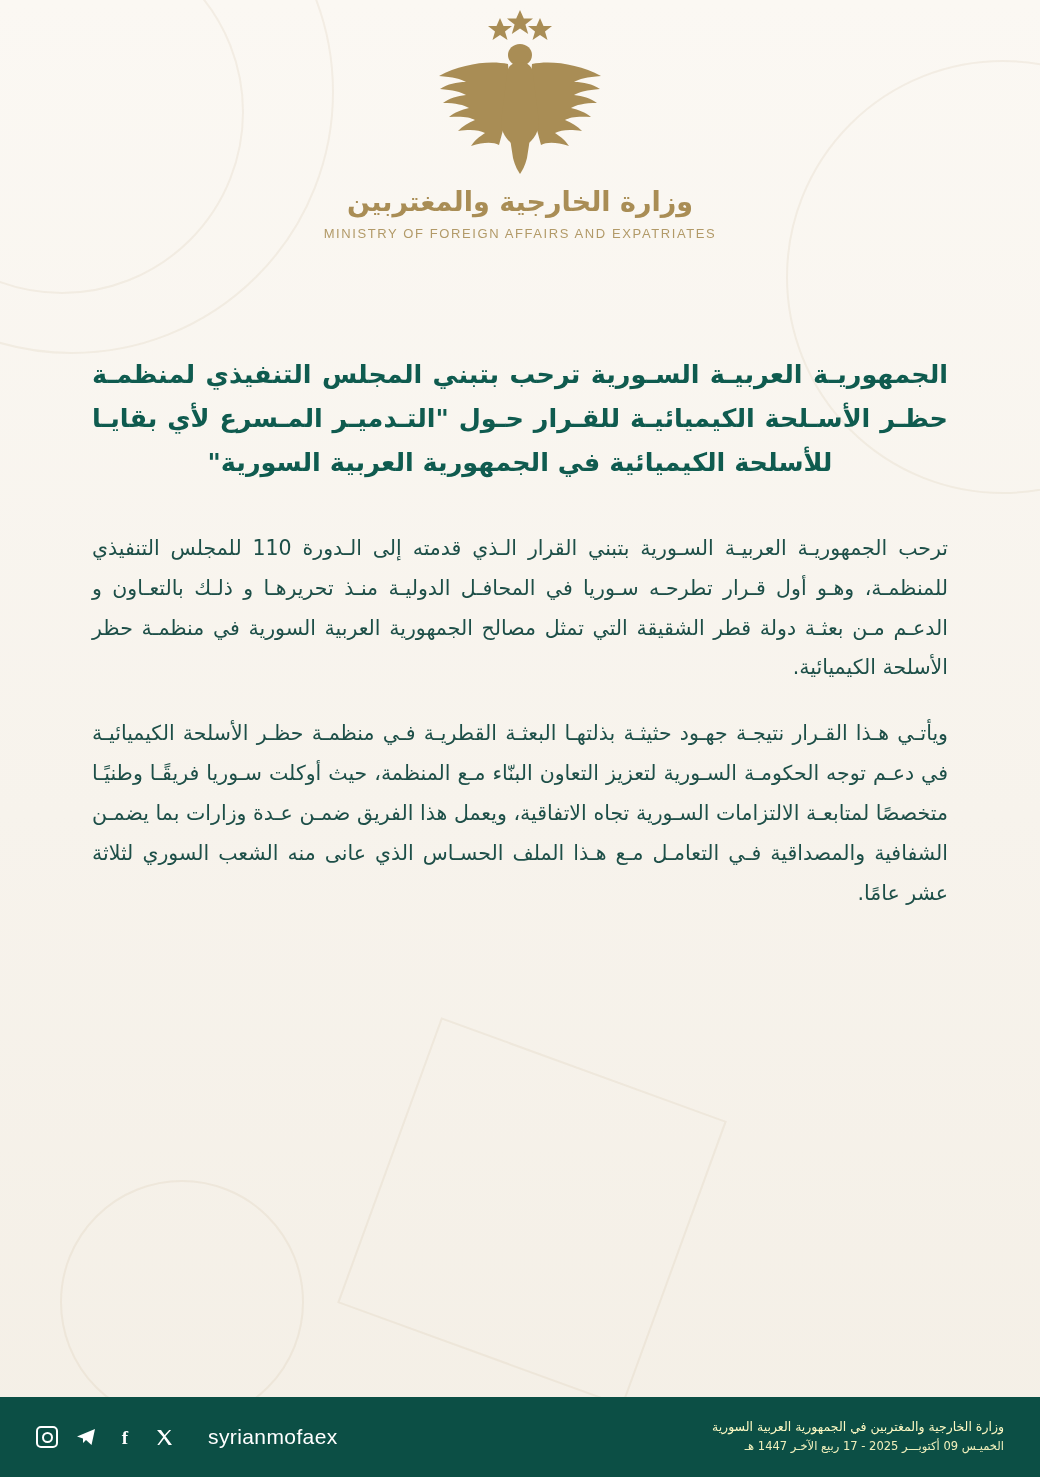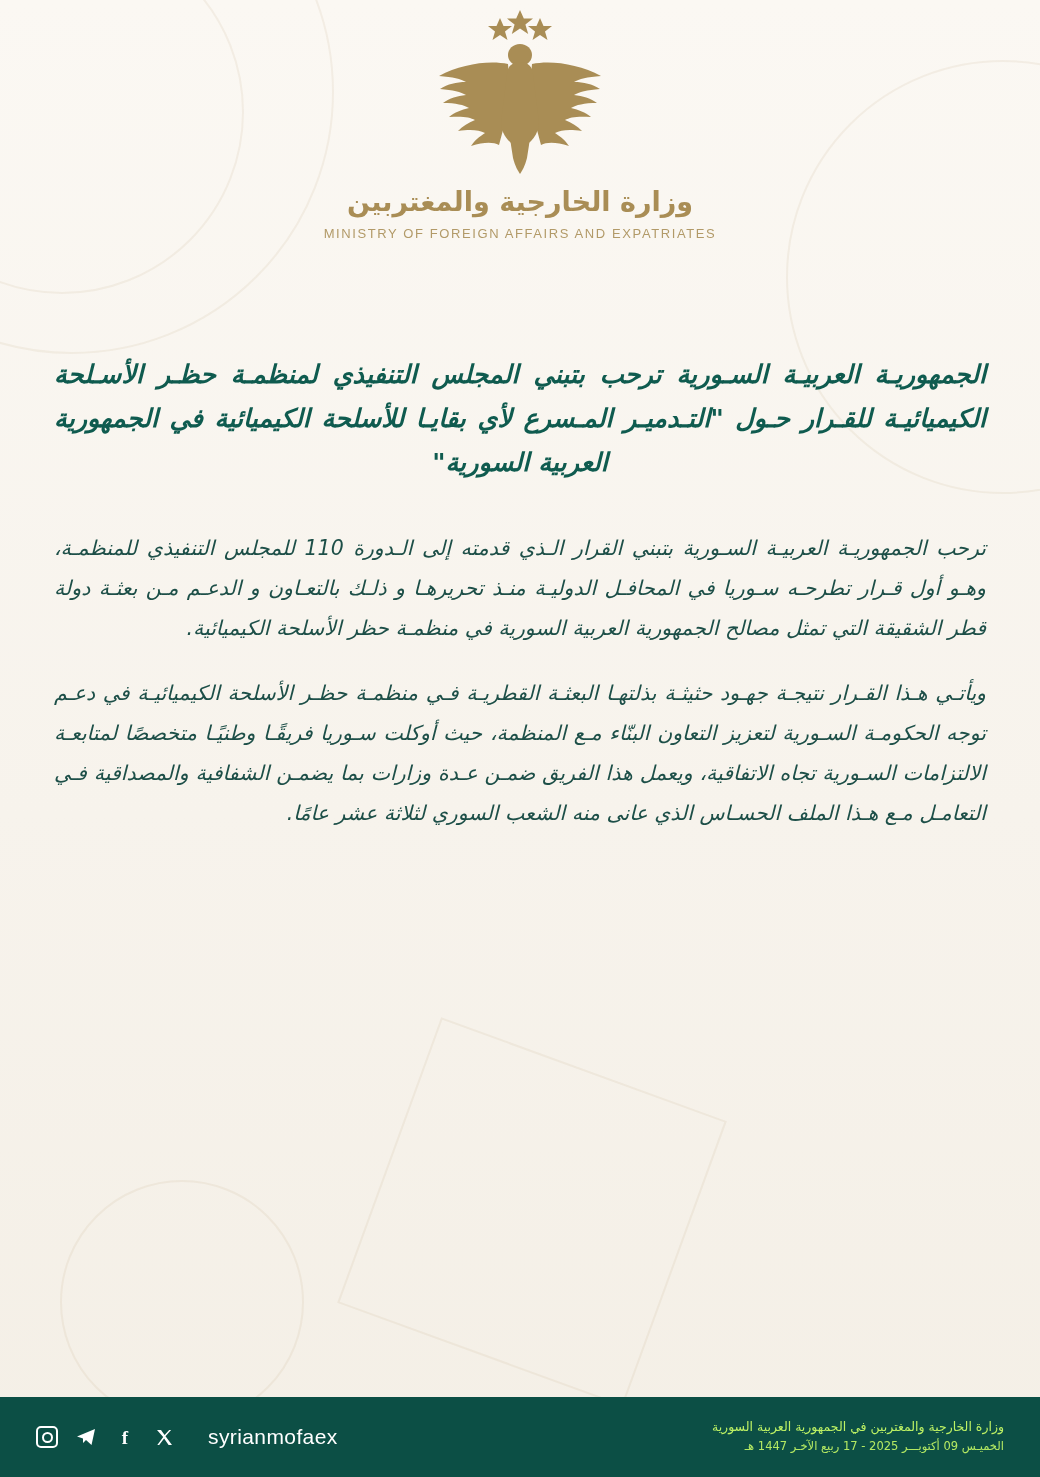--- a/index.html
+++ b/index.html
@@ -54,23 +54,22 @@
     font-family: "Liberation Sans", sans-serif;
     font-size: 13px;
     letter-spacing: 1.6px;
     color: #b29a68;
     direction: ltr;
   }
 
   .content {
     position: relative;
     z-index: 2;
-    padding: 0 54px;
+    padding: 0 92px;
     box-sizing: border-box;
-    font-style: italic;
   }
   .headline {
     margin-top: 112px;
     font-family: "DejaVu Sans", sans-serif;
     font-size: 25.5px;
     font-weight: bold;
     line-height: 1.72;
     color: #0f5b4f;
     text-align: justify;
     text-align-last: center;
@@ -126,21 +125,21 @@
   .handle {
     color: #ffffff;
     font-family: "Liberation Sans", sans-serif;
     font-size: 21px;
     letter-spacing: 0.4px;
     margin-left: 16px;
   }
   .footer-right {
     text-align: right;
     direction: rtl;
-    color: #bef264;
+    color: #fef9c3;
   }
   .footer-right .line1 {
     font-family: "DejaVu Sans", sans-serif;
     font-size: 12.5px;
     line-height: 1.5;
   }
   .footer-right .line2 {
     font-family: "DejaVu Sans", sans-serif;
     font-size: 11.5px;
     line-height: 1.6;

